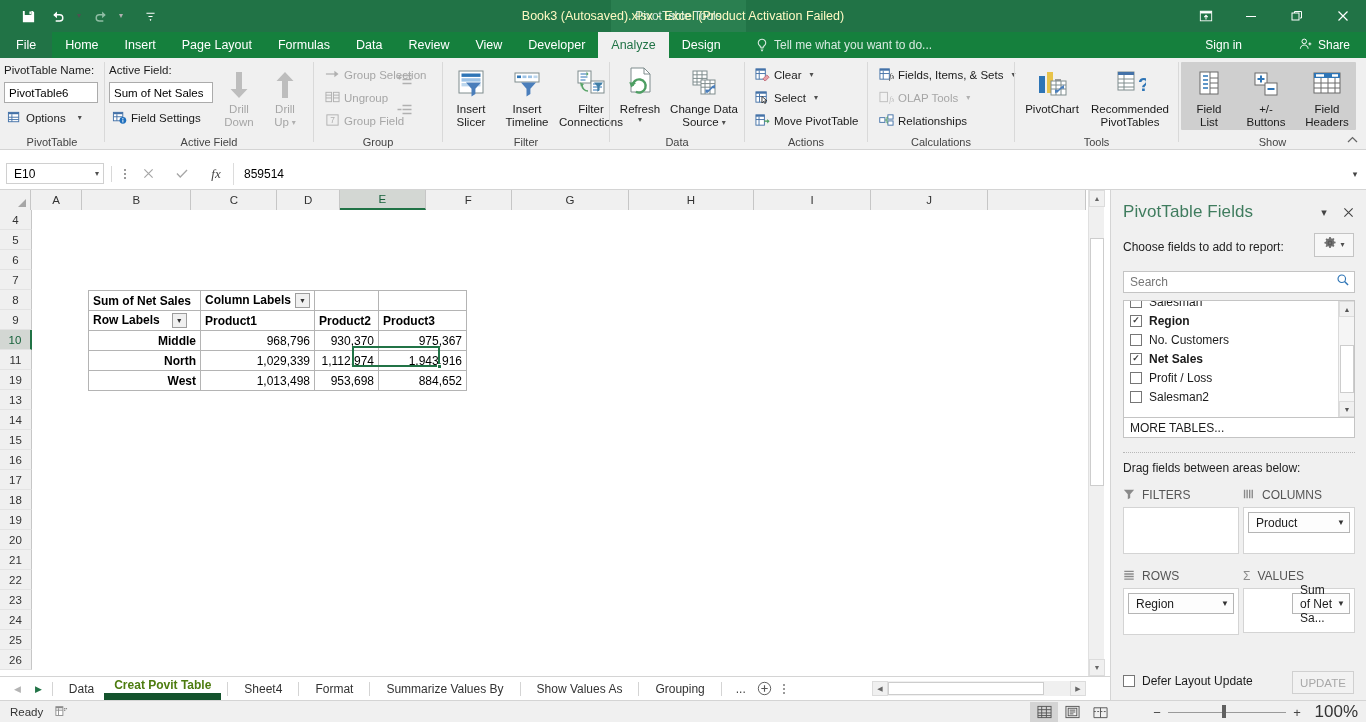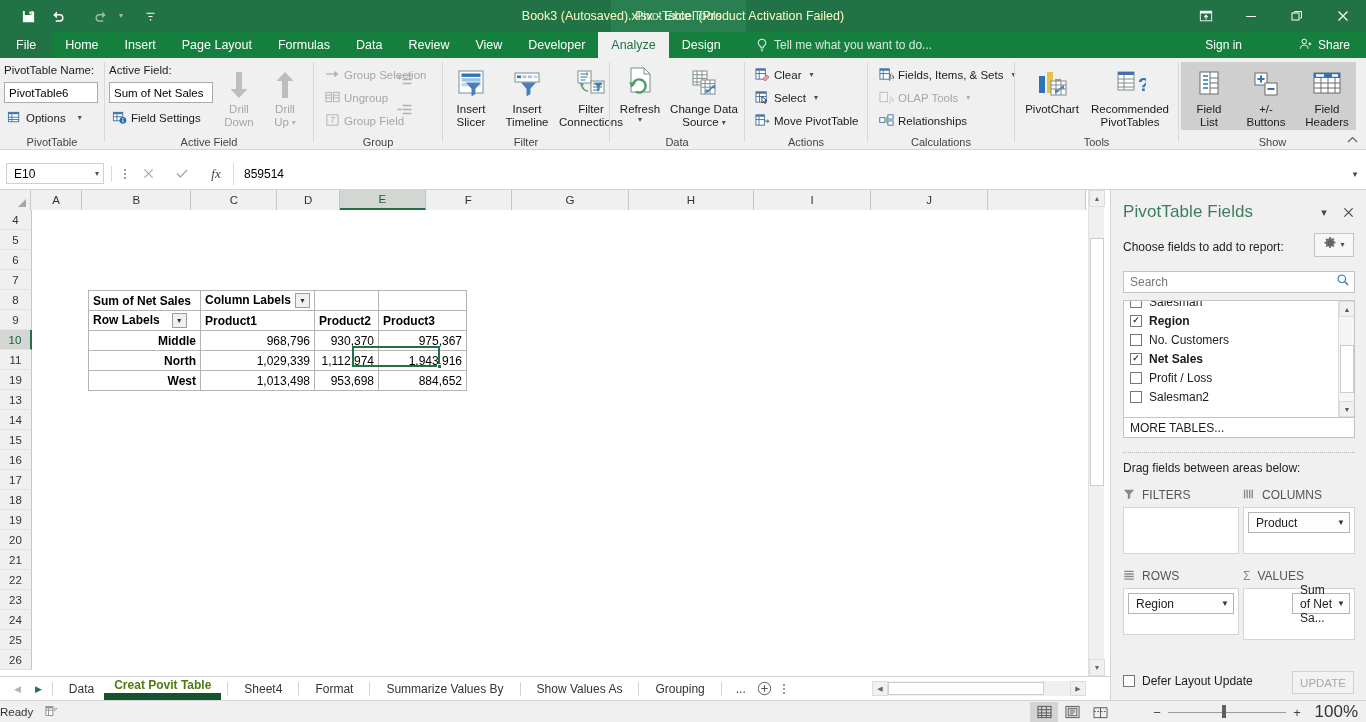--- a/index.html
+++ b/index.html
@@ -233,21 +233,21 @@
   }
   .hsb-track { flex: 1; height: 15px; background: #f0f0f0; position: relative; }
   .hsb-thumb { position: absolute; left: 0; top: 1px; width: 156px; height: 13px; background: #fff; border: 1px solid #cdcdcd; }
 
   
   .statusbar {
     position: absolute; left: 0; top: 700px; width: 1366px; height: 22px;
     background: #f0f0f0; border-top: 1px solid #d4d4d4;
     display: flex; align-items: center;
   }
-  .status-ready { font-size: 11.5px; color: #333; }
+  .status-ready { font-size: 11.5px; color: #333; margin-left: 10px; }
   .status-ic { margin-left: 12px; display: flex; align-items: center; }
   .view-btns { position: absolute; right: 252px; top: 1px; display: flex; gap: 0px; }
   .vb { width: 28px; height: 20px; display: flex; align-items: center; justify-content: center; color: #444; }
   .vb.active { background: #d4d4d4; }
   .zoomctl { position: absolute; right: 58px; top: 0; height: 22px; display: flex; align-items: center; gap: 0px; }
   .zoom-minus, .zoom-plus { width: 22px; text-align: center; font-size: 13px; color: #444; }
   .zoom-track { width: 118px; height: 22px; position: relative; display: flex; align-items: center; }
   .zoom-line { width: 118px; height: 1px; background: #9a9a9a; }
   .zoom-knob { position: absolute; left: 54px; top: 4px; width: 4px; height: 13px; background: #606060; }
   .zoom-pct { position: absolute; right: 8px; top: 0; height: 22px; display: flex; align-items: center; font-size: 17px; color: #333; }
@@ -1094,21 +1094,21 @@
           <span class="pill-caret">▼</span>
         </div>
       </div>
     </div>
 
     <div class="areabox" style="left:132px; top:377px; width:112px;">
       <div class="area-head">
         <span style="font-size:12px;color:#8a8a8a;line-height:1">Σ</span>
         <span>VALUES</span>
       </div>
-      <div class="area-body" style="height:52px;padding-left:48px;">
+      <div class="area-body" style="height:45px;padding-left:48px;">
         <div class="fieldpill">
           <span>Sum of Net Sa...</span>
           <span class="pill-caret">▼</span>
         </div>
       </div>
     </div>
 
     <div class="defer">
       <span class="chk"></span>
       <span>Defer Layout Update</span>

